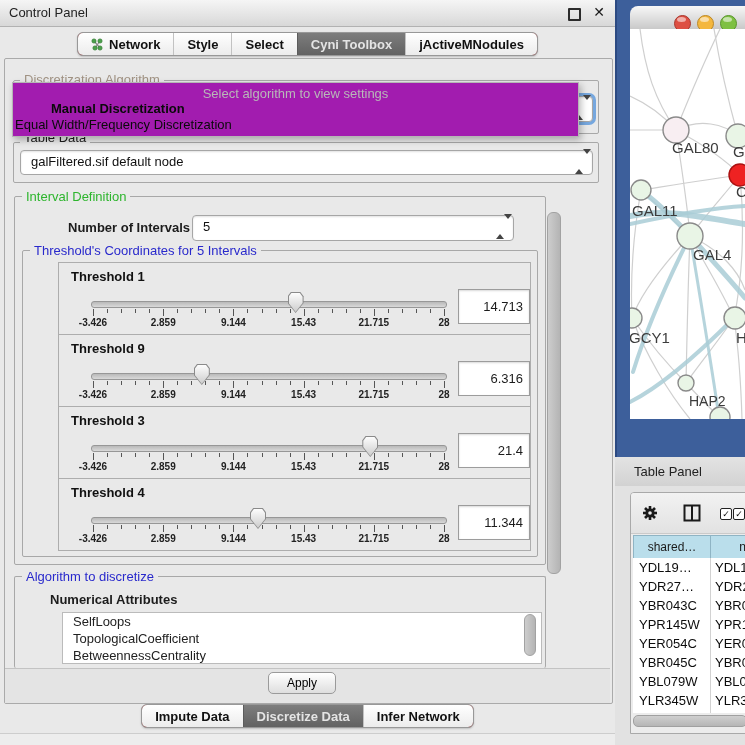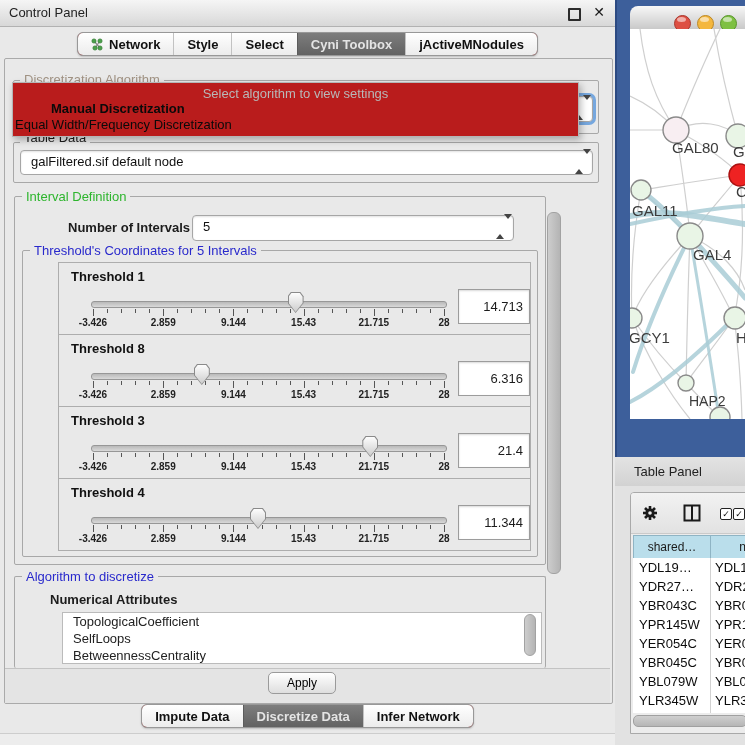--- a/index.html
+++ b/index.html
@@ -30,21 +30,21 @@
   
   .combo{background:#fff;border:1px solid #a6a6a6;border-radius:4px;box-shadow:inset 0 1px 2px rgba(0,0,0,.12);}
   .combo .val{position:absolute;left:10px;top:3px;font-size:13px;color:#111;}
   .arrs{position:absolute;right:8px;top:3px;width:9px;}
   .arr-up{width:0;height:0;border-left:4px solid transparent;border-right:4px solid transparent;
           border-bottom:5px solid #444;margin-bottom:3px;}
   .arr-dn{width:0;height:0;border-left:4px solid transparent;border-right:4px solid transparent;
           border-top:5px solid #444;}
   .focusring{box-shadow:0 0 0 3px #76a7de, inset 0 1px 2px rgba(0,0,0,.12);}
   
-  .popup{left:12px;top:82px;width:565px;height:53px;background:#b91c1c;border:1px solid #b5b5b5;
+  .popup{left:12px;top:82px;width:565px;height:53px;background:#a21caf;border:1px solid #b5b5b5;
          box-shadow:2px 3px 7px rgba(0,0,0,.28);z-index:40;}
   .popup .hint{display:block;text-align:center;color:#b8b8b8;font-size:13px;margin-top:3px;}
   .popup .pitem{display:block;padding:0 3px 0 2px;font-size:13px;color:#0a0a0a;line-height:16px;}
   .popup .pitem.first{font-weight:bold;padding-left:38px;}
   
   .th-panel{position:absolute;left:0;width:471px;height:71px;border:1px solid #adadad;background:#e9e9e9;}
   .th-title{position:absolute;left:12px;top:6px;font-weight:bold;font-size:13px;color:#111;}
   .th-track{position:absolute;left:32px;top:38px;width:354px;height:5px;border-radius:3px;
             background:linear-gradient(#b9b9b9,#d9d9d9);border:1px solid #979797;}
   .th-thumb{position:absolute;top:29px;width:16px;height:21px;
@@ -203,21 +203,21 @@
         <div class="tick" style="left:356.9px;top:46px;height:4px;"></div>
         <div class="tick" style="left:371.0px;top:46px;height:4px;"></div>
         <div class="tick" style="left:385.0px;top:46px;height:7px;"></div>
         <span class="ticklab" style="left:385.0px;">28</span>
         <div class="th-thumb" style="left:228.6px;">
           <div class="inner"></div>
         </div>
         <div class="th-val">14.713</div>
       </div>
       <div class="th-panel" style="top:72px;">
-        <span class="th-title">Threshold 8</span>
+        <span class="th-title">Threshold 9</span>
         <div class="th-track"></div>
         <div class="tick" style="left:34.0px;top:46px;height:7px;"></div>
         <span class="ticklab" style="left:34.0px;">-3.426</span>
         <div class="tick" style="left:48.0px;top:46px;height:4px;"></div>
         <div class="tick" style="left:62.1px;top:46px;height:4px;"></div>
         <div class="tick" style="left:76.1px;top:46px;height:4px;"></div>
         <div class="tick" style="left:90.2px;top:46px;height:4px;"></div>
         <div class="tick" style="left:104.2px;top:46px;height:7px;"></div>
         <span class="ticklab" style="left:104.2px;">2.859</span>
         <div class="tick" style="left:118.2px;top:46px;height:4px;"></div>
@@ -330,22 +330,22 @@
         <div class="th-val">11.344</div>
       </div>
     </div>
 
   <div class="abs vscroll-thumb" style="left:547px;top:212px;width:12px;height:360px;"></div>
 
   <div class="abs group" style="left:14px;top:576px;width:530px;height:91px;border-bottom:none;"></div>
   <span class="gtitle blue" style="left:22px;top:569px;">Algorithm to discretize</span>
   <span class="abs" style="left:50px;top:592px;font-weight:bold;">Numerical Attributes</span>
   <div class="abs attr-list" id="attr-list">
+      <div class="attr-item">SelfLoops</div>
       <div class="attr-item">TopologicalCoefficient</div>
-      <div class="attr-item">SelfLoops</div>
       <div class="attr-item">BetweennessCentrality</div>
     </div>
   <div class="abs vscroll-thumb" style="left:524px;top:614px;width:10px;height:40px;"></div>
 
   <div class="abs apply-bar"></div>
   <button class="btn" style="left:268px;top:672px;width:68px;height:22px;">Apply</button>
 
   <div class="abs tabs-row" style="top:704px;">
     <div class="segbar" id="bottom-tabs">
         <div class="seg">

